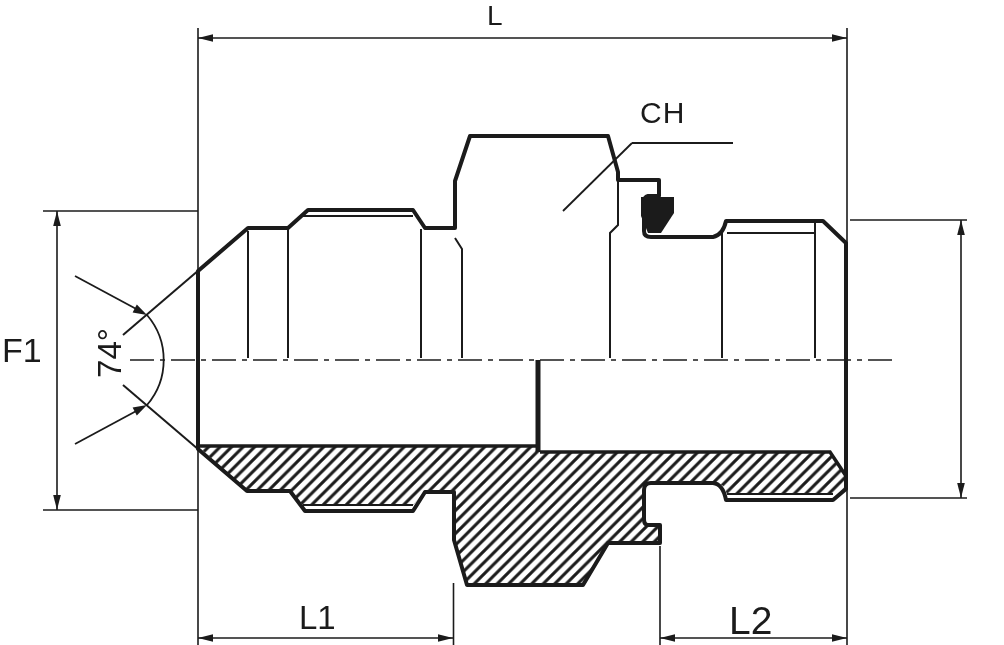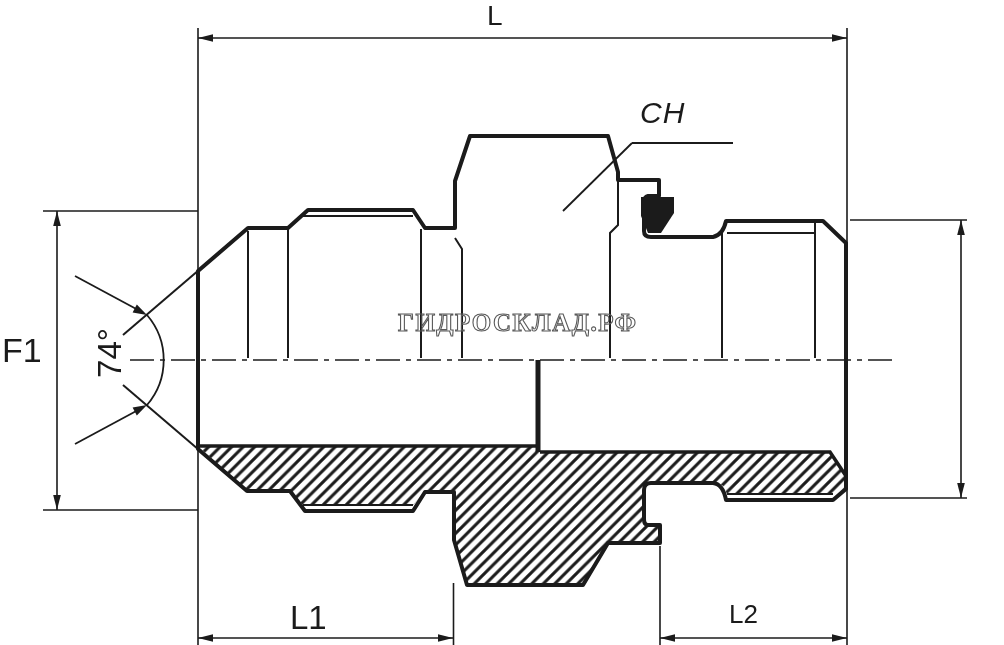--- a/index.html
+++ b/index.html
@@ -8,24 +8,24 @@
     background:#ffffff;
     font-family:"Liberation Sans","DejaVu Sans",sans-serif;
   }
   #stage{position:absolute;left:0;top:0;width:1004px;height:645px;}
   svg{position:absolute;left:0;top:0;}
   .dim-label{
     position:absolute;color:#1b1b1b;font-weight:400;
     white-space:nowrap;line-height:1;
   }
   .lbl-L   {left:487px;top:2px;  font-size:28px;}
-  .lbl-CH  {left:640px;top:98px; font-size:30px;letter-spacing:1px;font-style:italic;}
+  .lbl-CH  {left:640px;top:98px; font-size:30px;letter-spacing:1px;}
   .lbl-F1  {left:2px;  top:333px;font-size:34px;}
-  .lbl-L1  {left:290px;top:601px;font-size:33px;}
-  .lbl-L2  {left:729px;top:601px;font-size:26px;}
+  .lbl-L1  {left:299px;top:601px;font-size:33px;}
+  .lbl-L2  {left:729px;top:601px;font-size:39px;}
   .lbl-angle{
     left:76px;top:334px;width:72px;height:38px;font-size:33px;
     transform:rotate(-90deg);transform-origin:center center;
     text-align:center;
   }
   .watermark{
     position:absolute;left:398px;top:310px;width:210px;height:28px;
     font-family:"Liberation Serif","DejaVu Serif",serif;
     font-size:25px;font-weight:700;letter-spacing:1.5px;line-height:1;
     color:transparent;-webkit-text-stroke:1.1px #5a5a5a;
@@ -141,14 +141,13 @@
     <polygon points="961,498 957.2,483 964.8,483" fill="#1b1b1b"></polygon>
   </svg>
 
   <div class="dim-label lbl-L">L</div>
   <div class="dim-label lbl-CH">CH</div>
   <div class="dim-label lbl-F1">F1</div>
   <div class="dim-label lbl-angle">74°</div>
   <div class="dim-label lbl-L1">L1</div>
   <div class="dim-label lbl-L2">L2</div>
 
-  <div class="watermark">ГИДРОСКЛАД.РФ</div>
 </div>
 
 </body></html>

